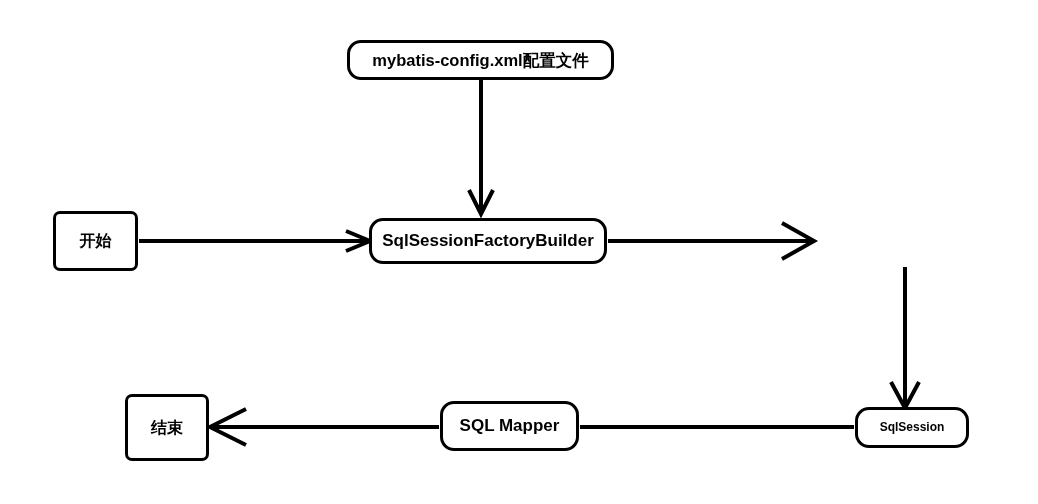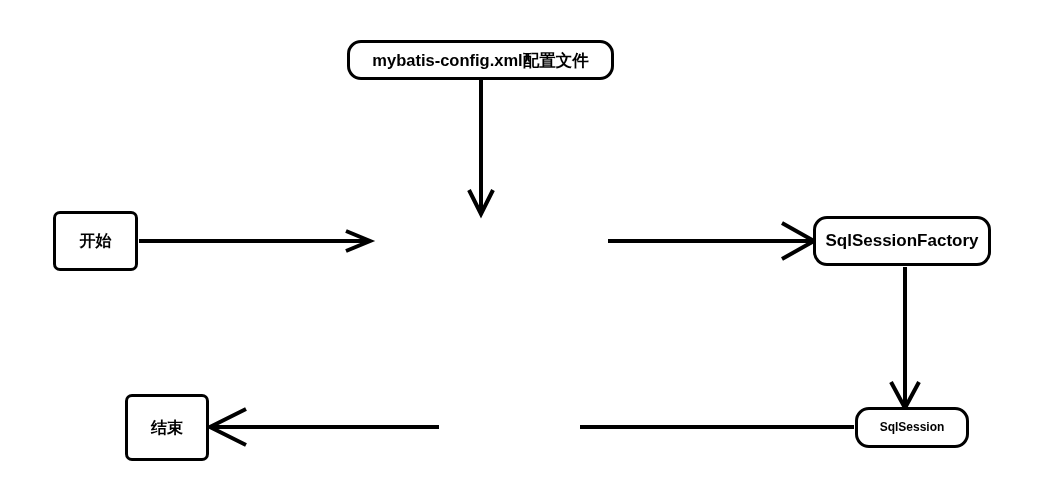--- a/index.html
+++ b/index.html
@@ -118,27 +118,30 @@
   </svg>
 
   <div class="node rounded" id="node-config">
     <span class="node-label">mybatis-config.xml配置文件</span>
   </div>
 
   <div class="node terminator" id="node-start">
     <span class="node-label">开始</span>
   </div>
 
+  <div class="node rounded" id="node-builder">
+    <span class="node-label">SqlSessionFactoryBuilder</span>
+  </div>
 
-  <div class="node rounded" id="node-factory">
-    <span class="node-label">SqlSessionFactory</span>
-  </div>
 
   <div class="node rounded" id="node-sqlsession">
     <span class="node-label">SqlSession</span>
   </div>
 
+  <div class="node rounded" id="node-sqlmapper">
+    <span class="node-label">SQL Mapper</span>
+  </div>
 
   <div class="node terminator" id="node-end">
     <span class="node-label">结束</span>
   </div>
 
 </div>
 
 </body></html>

